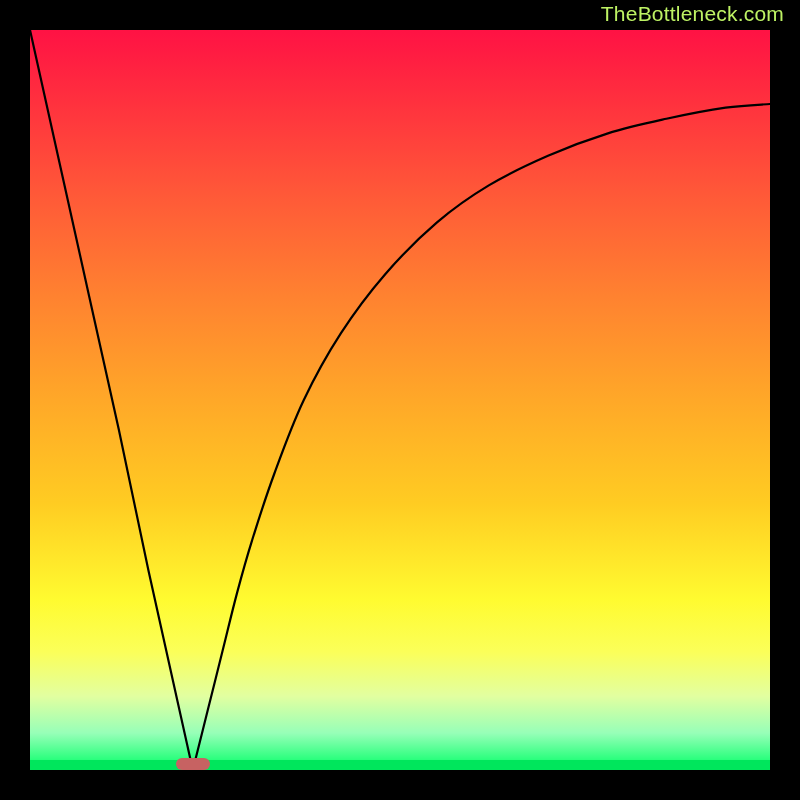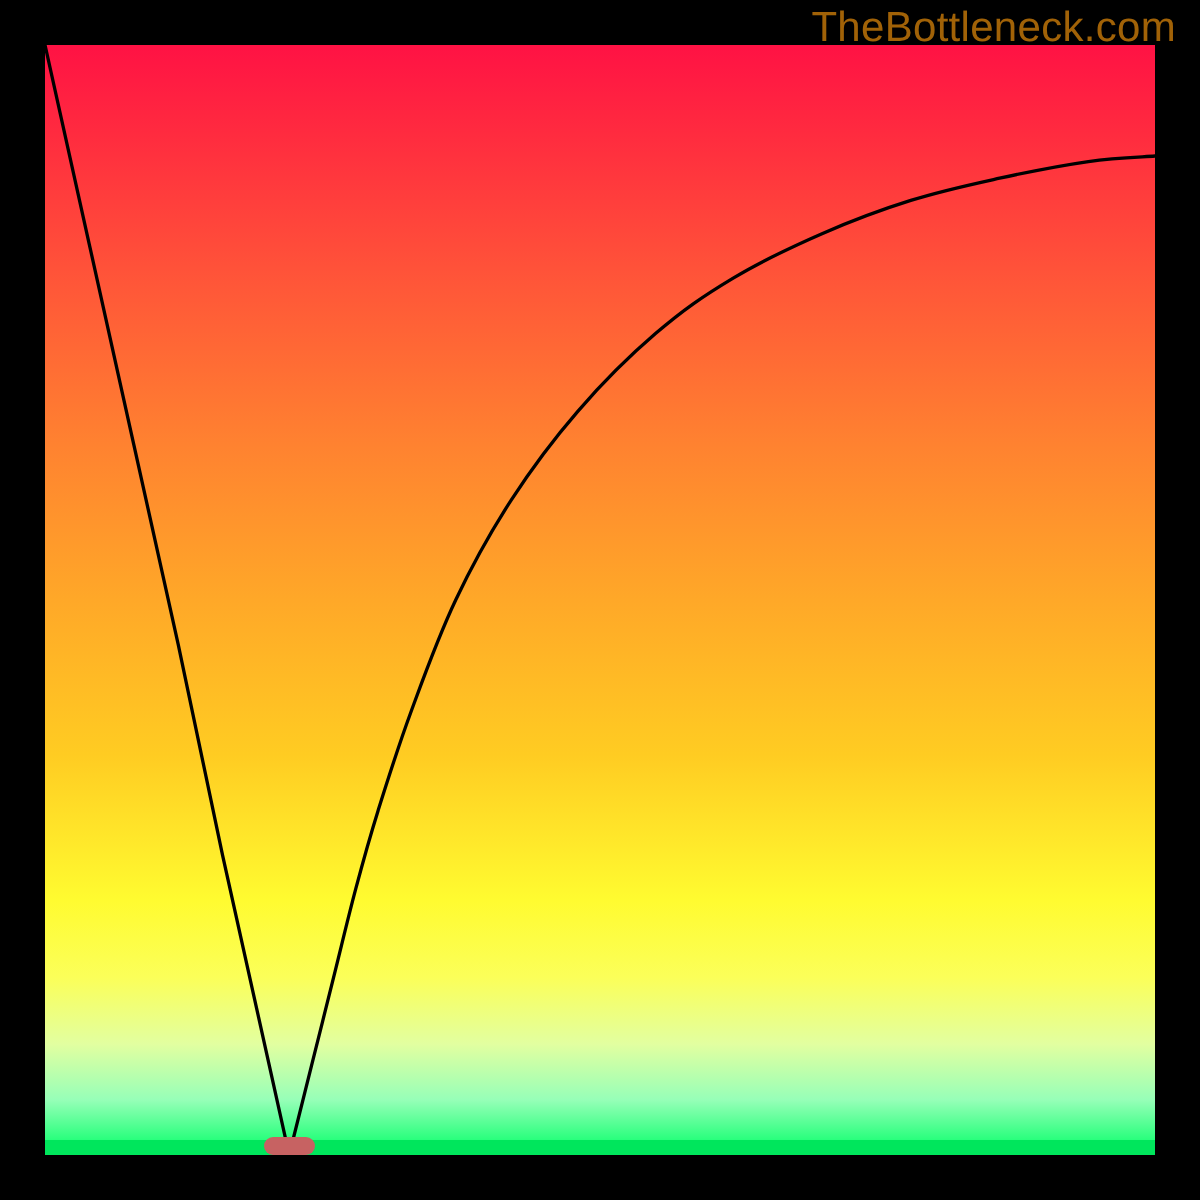--- a/index.html
+++ b/index.html
@@ -14,22 +14,22 @@
   .frame {
     position: relative;
     width: 800px;
     height: 800px;
     background: #000;
   }
   .watermark {
     position: absolute;
     top: 2px;
     right: 16px;
-    color: #a16207;
-    font-size: 28px;
+    color: #bef264;
+    font-size: 21px;
     letter-spacing: 0.2px;
     z-index: 50;
     user-select: none;
   }
   .plot {
     position: absolute;
     left: 30px;
     top: 30px;
     width: 740px;
     height: 740px;

